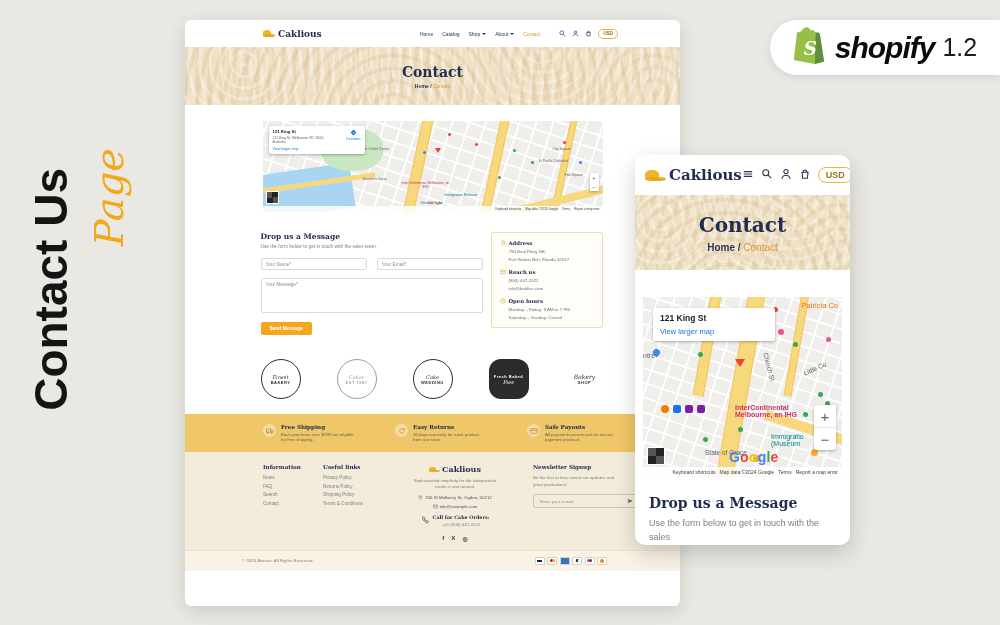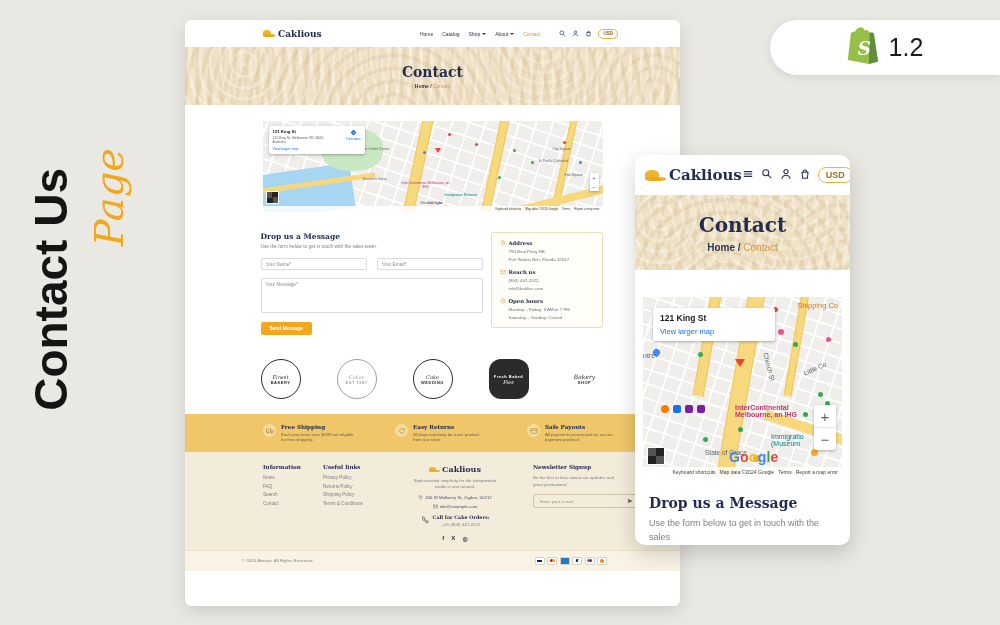--- a/index.html
+++ b/index.html
@@ -207,20 +207,21 @@
 <div class="deco-script">Page</div>
 
 <div class="shopify-badge">
   <span>
     <svg width="34" height="38" viewBox="0 0 48 54">
       <path fill="#95bf47" d="M38 10c0-1-1-2-2-2l-4-.3-3-3c-.4-.4-1-.6-1.5-.4L25 5c-1-2.4-2.8-4.6-5.6-4.6C15 .4 12.6 4 11.7 6L7 7.5C5.6 8 5.5 8 5.3 9.4L1 47l30 5.6L44 49 38 10z"></path>
       <path fill="#5e8e3e" d="M31 52.6L44 49 38 10c0-1-1-2-2-2l-4-.3-1 44.9z"></path>
       <text x="15" y="40" font-size="26" fill="#fff" font-weight="bold" font-style="italic" font-family="DejaVu Serif,serif">S</text>
     </svg>
   </span>
+  <span class="shopify-word">shopify</span>
   <span class="shopify-ver">1.2</span>
 </div>
 
 <div class="desktop">
 
   <div class="d-header">
     <div class="logo">
       <span class="hat">
           <span class="crown"></span>
           <span class="brim"></span>
@@ -611,21 +612,21 @@
     <span class="poi" style="left:95px;top:130px;width:5px;height:5px;background:#34a853;"></span>
     <span class="poi" style="left:10px;top:52px;width:7px;height:7px;background:#4285f4;border-radius:50% 50% 50% 0;transform:rotate(-45deg);"></span>
     <span class="poi" style="left:120px;top:28px;width:7px;height:7px;background:#7b1fa2;"></span>
     <span class="poi" style="left:30px;top:108px;width:8px;height:8px;background:#1a73e8;border-radius:2px;"></span>
     <span class="poi" style="left:42px;top:108px;width:8px;height:8px;background:#7b1fa2;border-radius:2px;"></span>
     <span class="poi" style="left:54px;top:108px;width:8px;height:8px;background:#7b1fa2;border-radius:2px;"></span>
     <span class="poi" style="left:18px;top:108px;width:8px;height:8px;background:#f57c00;border-radius:50%;"></span>
     <span class="poi" style="left:168px;top:152px;width:7px;height:7px;background:#f9a825;border-radius:50%;"></span>
     <span class="poi" style="left:110px;top:158px;width:7px;height:7px;background:#f9a825;border-radius:50%;"></span>
 
-    <span class="maplabel" style="right:4px;top:4px;color:#e8710a;font-size:7.5px;">Shipping Co</span>
+    <span class="maplabel" style="right:4px;top:4px;color:#e8710a;font-size:7.5px;">Patricia Co</span>
     <span class="maplabel" style="left:0px;top:55px;font-size:7px;">ntre</span>
     <span class="maplabel rot75" style="left:126px;top:55px;font-size:6.5px;">Church St</span>
     <span class="maplabel rotm20" style="left:160px;top:68px;font-size:6.5px;">Little Co</span>
     <span class="maplabel" style="left:92px;top:107px;color:#c5356f;font-size:7px;font-weight:bold;">
       <span>InterContinental</span><br><span>Melbourne, an IHG</span>
     </span>
     <span class="maplabel" style="left:128px;top:136px;color:#00838f;font-size:7px;">
       <span>Immigratio</span><br><span>(Museum</span>
     </span>
     <span class="maplabel" style="left:62px;top:152px;font-size:6.5px;">State of Grace</span>

